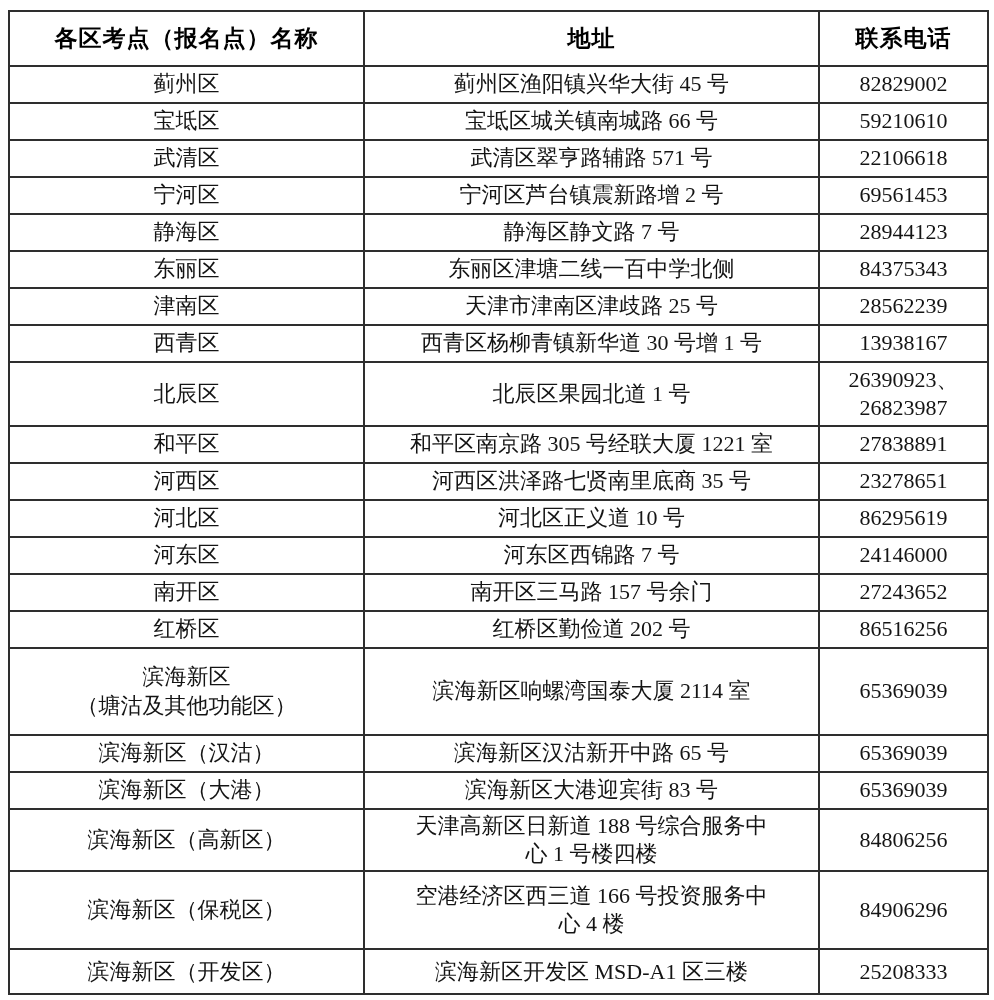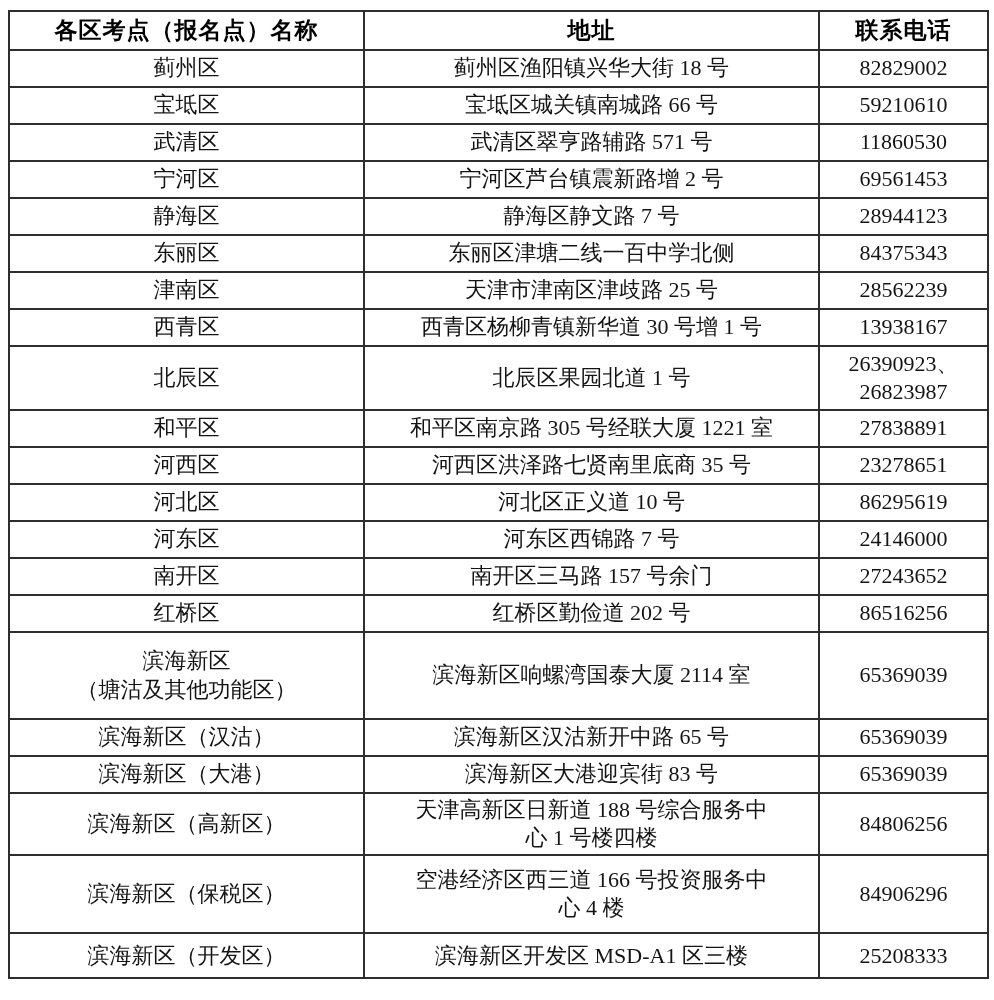--- a/index.html
+++ b/index.html
@@ -51,41 +51,41 @@
 <body>
 
 <div class="page">
   <table class="contact-table">
     <colgroup>
       <col class="c-name">
       <col class="c-address">
       <col class="c-phone">
     </colgroup>
     <thead>
-      <tr style="height:39px;">
+      <tr style="height:55px;">
         <th>各区考点（报名点）名称</th>
         <th>地址</th>
         <th>联系电话</th>
       </tr>
     </thead>
     <tbody id="table-body">
         <tr style="height: 37px;">
           <td>蓟州区</td>
-          <td>蓟州区渔阳镇兴华大街 18 号</td>
+          <td>蓟州区渔阳镇兴华大街 45 号</td>
           <td>82829002</td>
         </tr>
         <tr style="height: 37px;">
           <td>宝坻区</td>
           <td>宝坻区城关镇南城路 66 号</td>
           <td>59210610</td>
         </tr>
         <tr style="height: 37px;">
           <td>武清区</td>
           <td>武清区翠亨路辅路 571 号</td>
-          <td>11860530</td>
+          <td>22106618</td>
         </tr>
         <tr style="height: 37px;">
           <td>宁河区</td>
           <td>宁河区芦台镇震新路增 2 号</td>
           <td>69561453</td>
         </tr>
         <tr style="height: 37px;">
           <td>静海区</td>
           <td>静海区静文路 7 号</td>
           <td>28944123</td>

